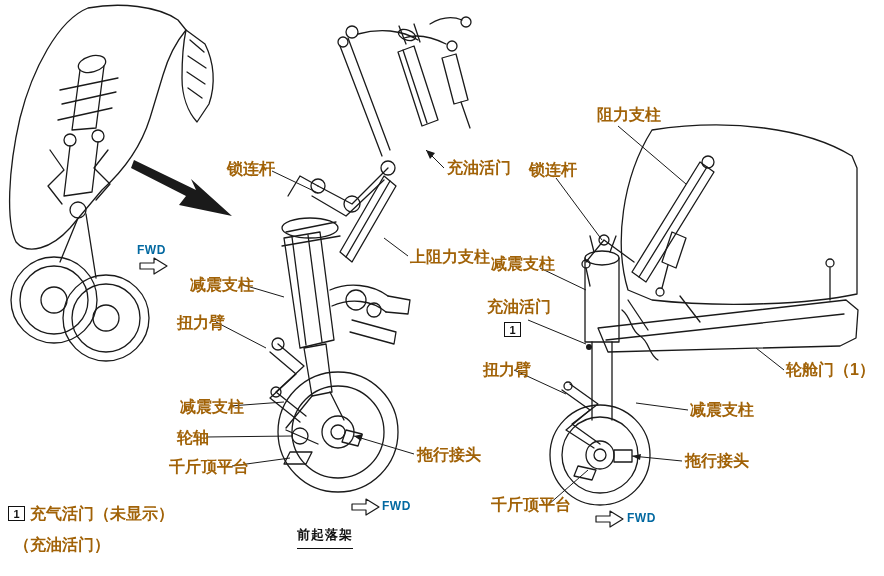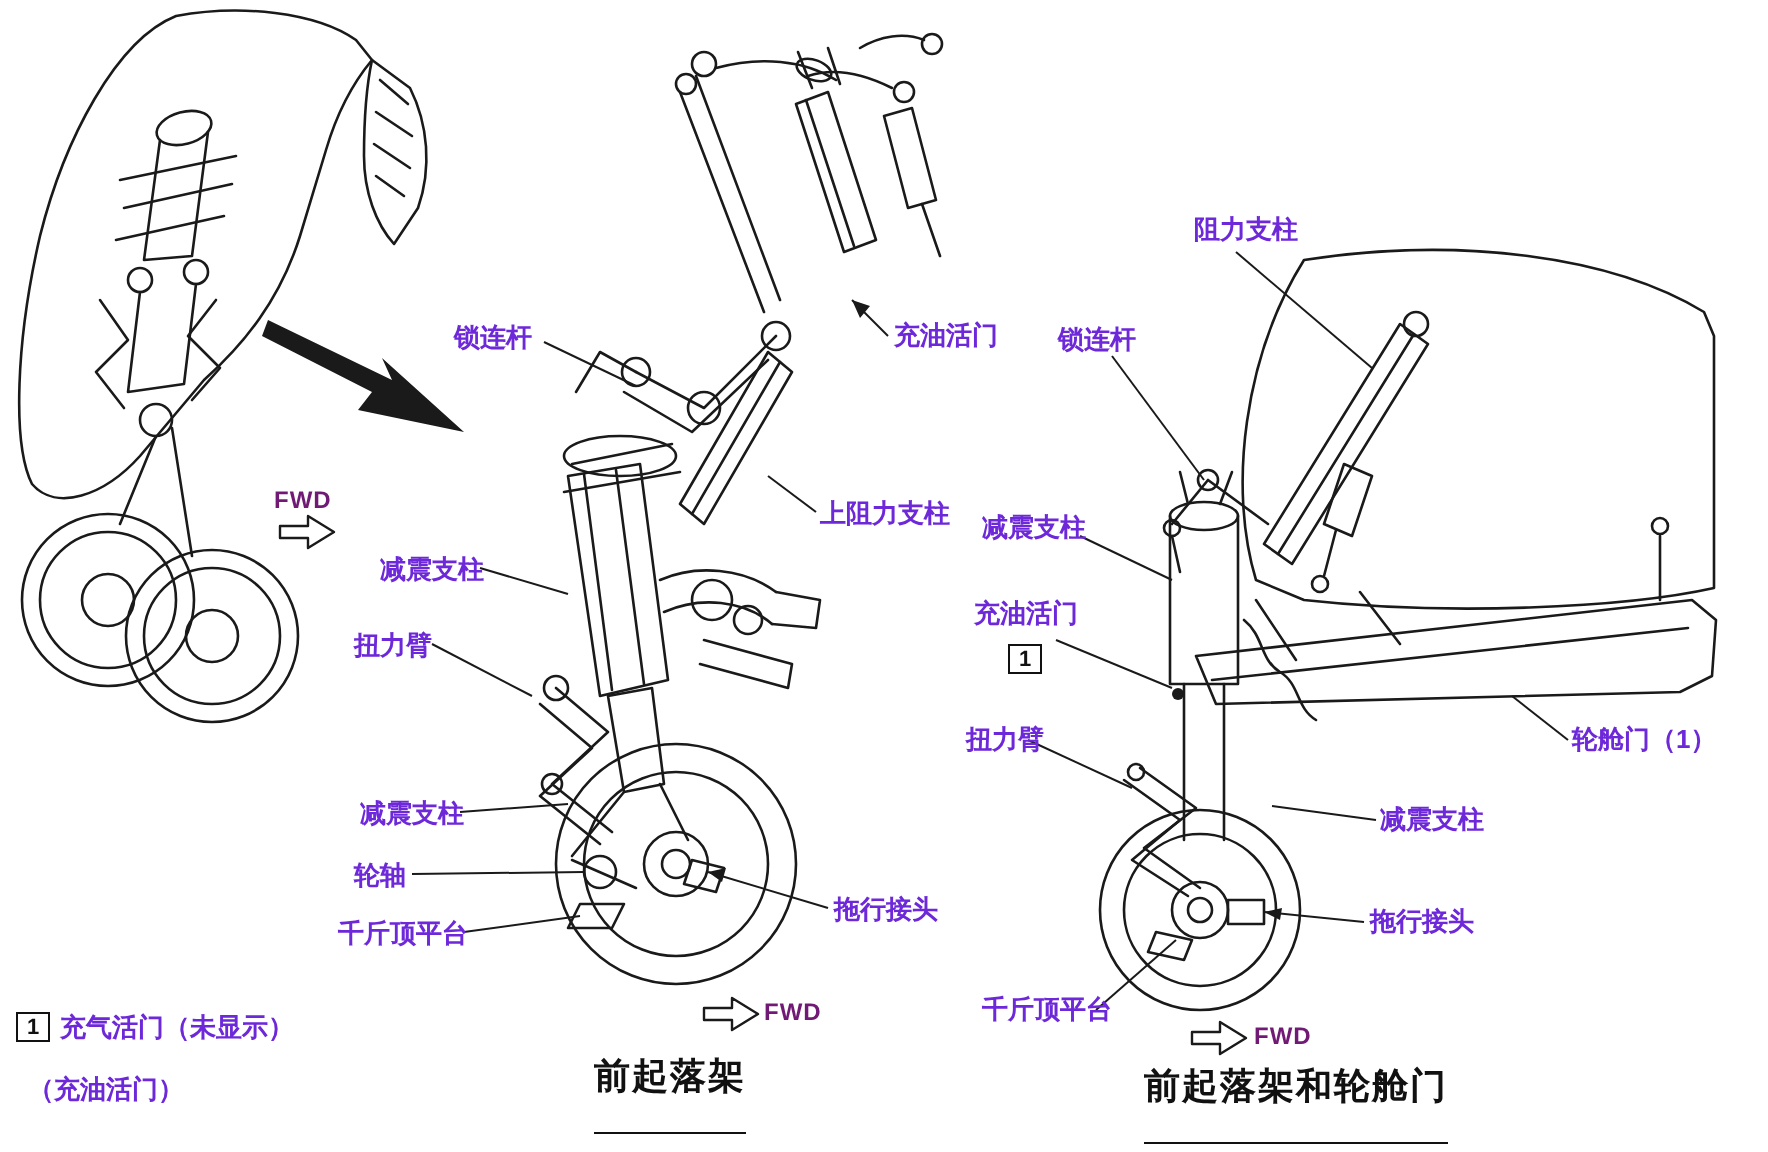--- a/index.html
+++ b/index.html
@@ -5,29 +5,29 @@
   * { margin:0; padding:0; box-sizing:border-box; }
   html,body { background:#ffffff; }
   body {
     width:884px; height:576px;
     font-family:"Liberation Sans","DejaVu Sans",sans-serif;
     color:#111111;
   }
   .page { position:relative; width:884px; height:576px; background:#ffffff; overflow:hidden; }
   .art  { position:absolute; left:0; top:0; }
   .lbl {
-    position:absolute; font-size:13px; font-weight:600; color:#6d28d9;
+    position:absolute; font-size:16px; font-weight:600; color:#a16207;
     white-space:nowrap; line-height:14px;
   }
   .fwd {
-    position:absolute; font-size:12px; font-weight:700; color:#701a75; letter-spacing:.5px;
+    position:absolute; font-size:12px; font-weight:700; color:#0369a1; letter-spacing:.5px;
   }
   .caption {
-    position:absolute; font-size:18px; font-weight:700; color:#111;
-    white-space:nowrap; border-bottom:1.5px solid #111; padding-bottom:16px; letter-spacing:1px;
+    position:absolute; font-size:13px; font-weight:700; color:#111;
+    white-space:nowrap; border-bottom:1.5px solid #111; padding-bottom:4px; letter-spacing:1px;
   }
   .callout-box {
     position:absolute; width:17px; height:15px; border:1.3px solid #111; background:#fff;
     font-size:11px; font-weight:700; color:#111;
     display:flex; align-items:center; justify-content:center;
   }
 </style>
 </head>
 <body>
 
@@ -216,21 +216,20 @@
   <div class="lbl" style="left:491px;top:257px">减震支柱</div>
   <div class="lbl" style="left:487px;top:300px">充油活门</div>
   <div class="callout-box" style="left:504px;top:322px">
     <span>1</span>
   </div>
   <div class="lbl" style="left:483px;top:363px">扭力臂</div>
   <div class="lbl" style="left:690px;top:403px">减震支柱</div>
   <div class="lbl" style="left:786px;top:363px">轮舱门（1）</div>
   <div class="lbl" style="left:685px;top:454px">拖行接头</div>
   <div class="lbl" style="left:491px;top:498px">千斤顶平台</div>
-  <div class="caption" style="left:572px;top:531px">前起落架和轮舱门</div>
 
   <div class="callout-box" style="left:8px;top:506px">
     <span>1</span>
   </div>
   <div class="lbl" style="left:30px;top:507px">充气活门（未显示）</div>
   <div class="lbl" style="left:14px;top:538px">（充油活门）</div>
 
 </div>
 
 </body></html>

